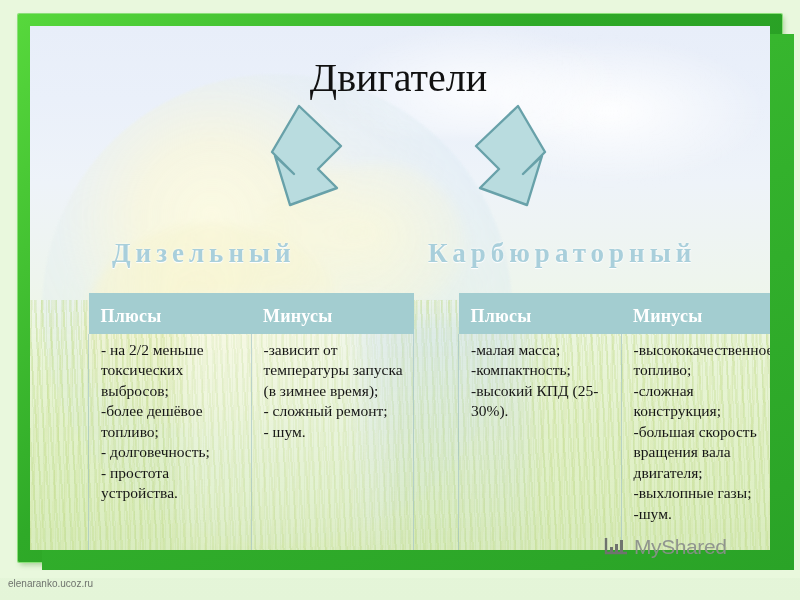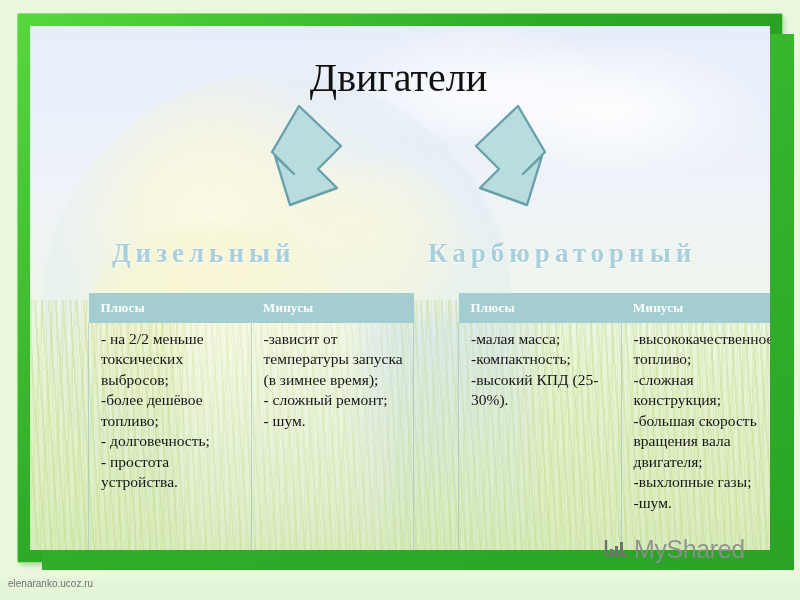--- a/index.html
+++ b/index.html
@@ -167,23 +167,23 @@
     background: rgba(255,255,255,0.0);
   }
   .table-diesel { left: 58px;  top: 267px; width: 326px; }
   .table-carb   { left: 428px; top: 267px; width: 326px; }
 
   .cmp-table th {
     background: #a3cdd0;
     color: #ffffff;
     font-family: "Liberation Serif", serif;
     font-weight: bold;
-    font-size: 13px;
+    font-size: 18px;
     text-align: left;
-    padding: 7px 4px 7px 12px;
+    padding: 13px 4px 7px 12px;
     border: none;
     letter-spacing: .2px;
   }
   .cmp-table td {
     vertical-align: top;
     font-family: "Liberation Serif", serif;
     font-size: 15.5px;
     line-height: 1.32;
     color: #161616;
     padding: 6px 8px 10px 12px;
@@ -207,21 +207,21 @@
     align-items: center;
     gap: 5px;
     pointer-events: none;
   }
   .myshared-logo {
     width: 25px; height: 23px;
     display: block;
   }
   .myshared-text {
     font-family: "Liberation Sans", sans-serif;
-    font-size: 25px;
+    font-size: 21px;
     color: #8b8f8c;
     letter-spacing: -0.4px;
     opacity: .92;
   }
   .site-watermark {
     position: absolute;
     z-index: 10;
     left: 8px; top: 578px;
     font-family: "Liberation Sans", sans-serif;
     font-size: 10px;

